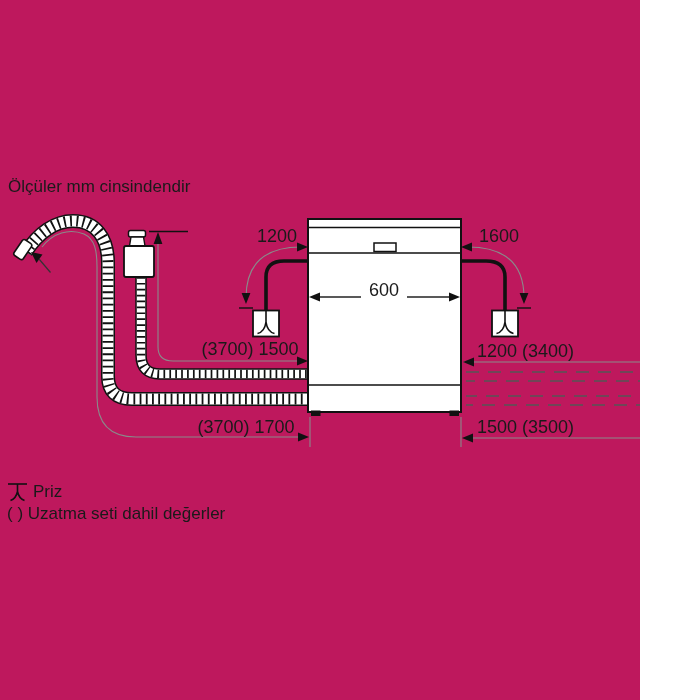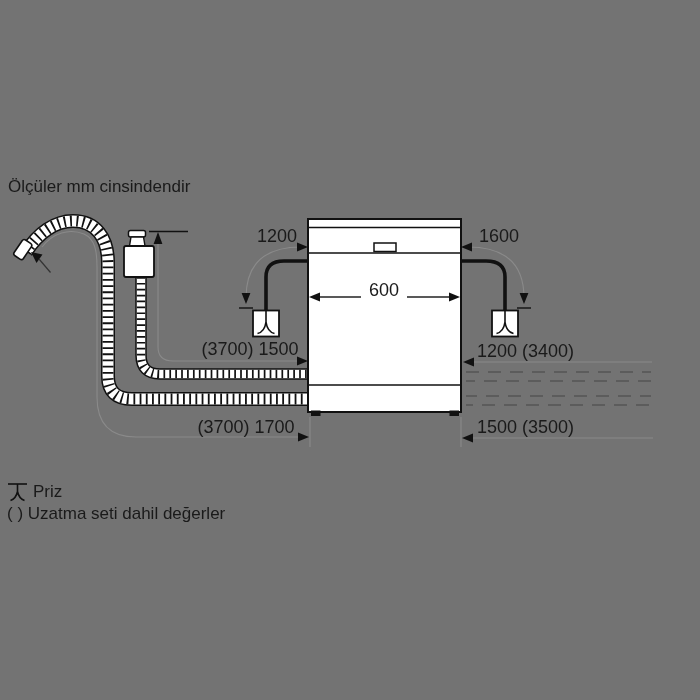--- a/index.html
+++ b/index.html
@@ -1,17 +1,17 @@
 <!DOCTYPE html>
 <html><head>
 <meta charset="utf-8">
 <style>
   html,body{margin:0;padding:0;background:#fff;}
   .page{
-    position:relative;width:700px;height:700px;background:#737373;overflow:hidden;
+    position:relative;width:640px;height:700px;background:#be185d;overflow:hidden;
     font-family:"Liberation Sans", sans-serif;
   }
   svg{position:absolute;left:0;top:0;}
   text{fill:#1a1a1a;font-family:"Liberation Sans", sans-serif;}
   .lbl{font-size:18px;}
   .sm{font-size:17px;}
   .outline{stroke:#111;fill:#fff;}
   .thin{stroke:#8a8a8a;fill:none;stroke-width:1.1;}
   .blk{stroke:#111;fill:none;}
   .arrow{fill:#111;stroke:none;}

